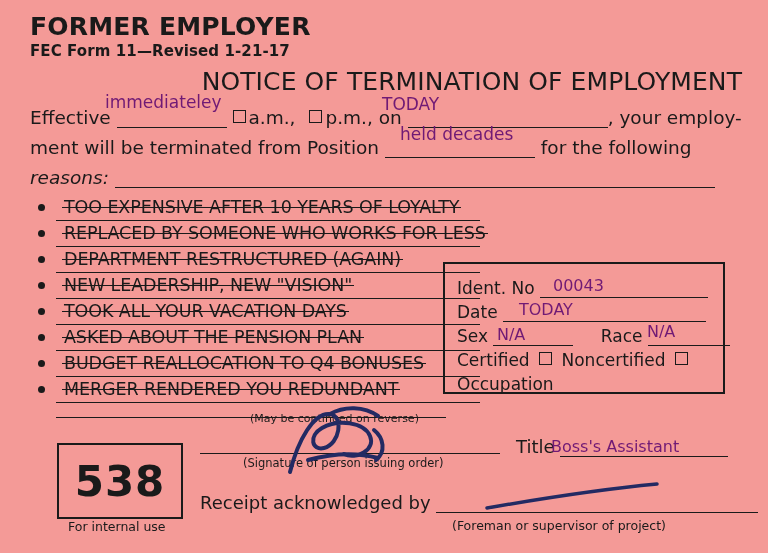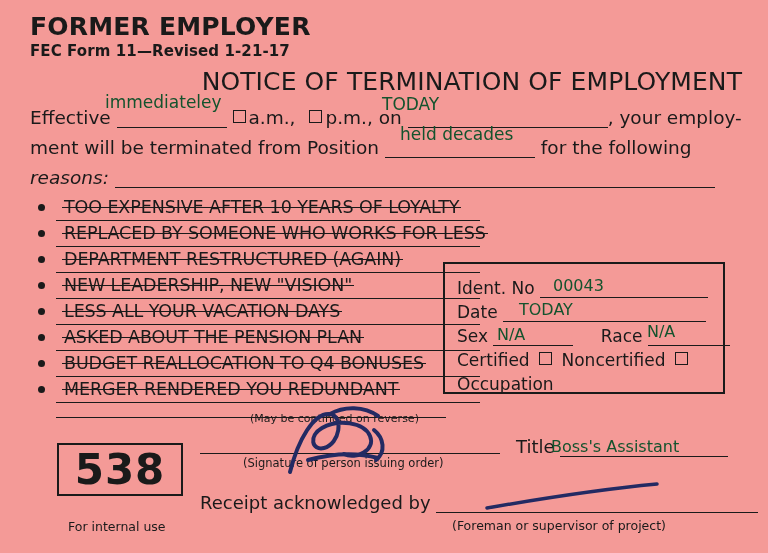--- a/index.html
+++ b/index.html
@@ -64,21 +64,21 @@
     display: inline-block;
     width: 11px;
     height: 11px;
     border: 1.3px solid #1a1a1a;
     vertical-align: 1px;
     margin-right: 3px;
   }
   .hand {
     font-family: "DejaVu Sans", sans-serif;
     font-size: 17px;
-    color: #14532d;
+    color: #701a75;
     position: absolute;
     white-space: nowrap;
   }
 
   
   .reasons {
     margin: 4px 0 0 0;
     padding: 0;
     list-style: none;
     position: relative;
@@ -176,21 +176,21 @@
     font-family: "DejaVu Sans", sans-serif;
     font-size: 11px;
   }
 
   
   .internal-box {
     position: absolute;
     left: 57px;
     top: 443px;
     width: 126px;
-    height: 53px;
+    height: 76px;
     border: 2px solid #1a1a1a;
     box-sizing: border-box;
     display: flex;
     align-items: center;
     justify-content: center;
   }
   .internal-num {
     font-family: "DejaVu Sans", sans-serif;
     font-size: 42px;
     font-weight: bold;
@@ -315,21 +315,21 @@
       <span class="txt">DEPARTMENT RESTRUCTURED (AGAIN)</span>
     </li>
     <li>
       <span class="bullet"></span>
       <span class="rule"></span>
       <span class="txt">NEW LEADERSHIP, NEW "VISION"</span>
     </li>
     <li>
       <span class="bullet"></span>
       <span class="rule"></span>
-      <span class="txt">LESS ALL YOUR VACATION DAYS</span>
+      <span class="txt">TOOK ALL YOUR VACATION DAYS</span>
     </li>
     <li>
       <span class="bullet"></span>
       <span class="rule"></span>
       <span class="txt">ASKED ABOUT THE PENSION PLAN</span>
     </li>
     <li>
       <span class="bullet"></span>
       <span class="rule"></span>
       <span class="txt">BUDGET REALLOCATION TO Q4 BONUSES</span>

